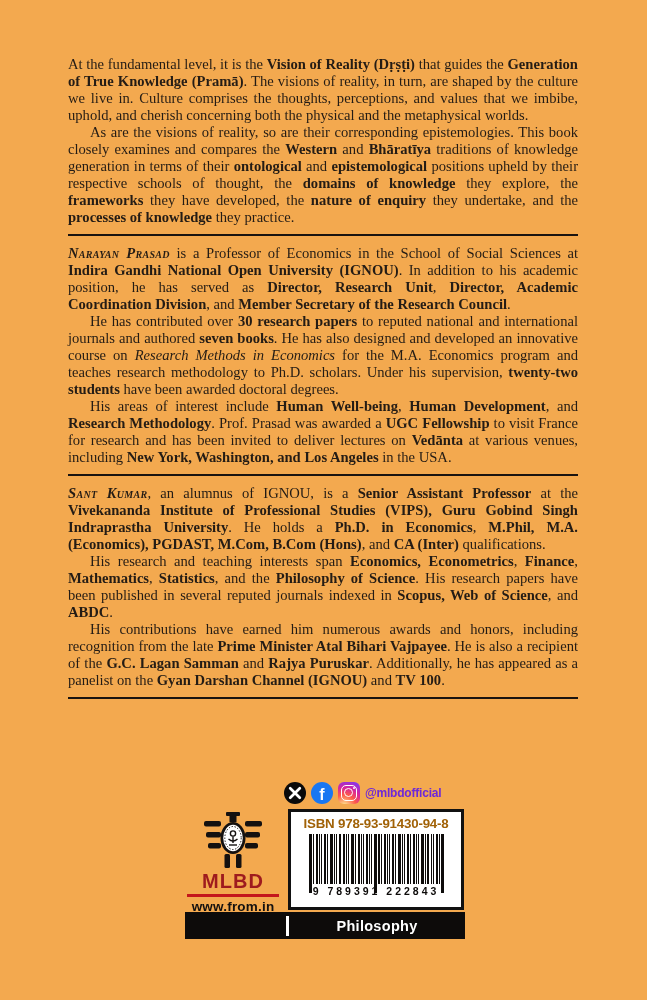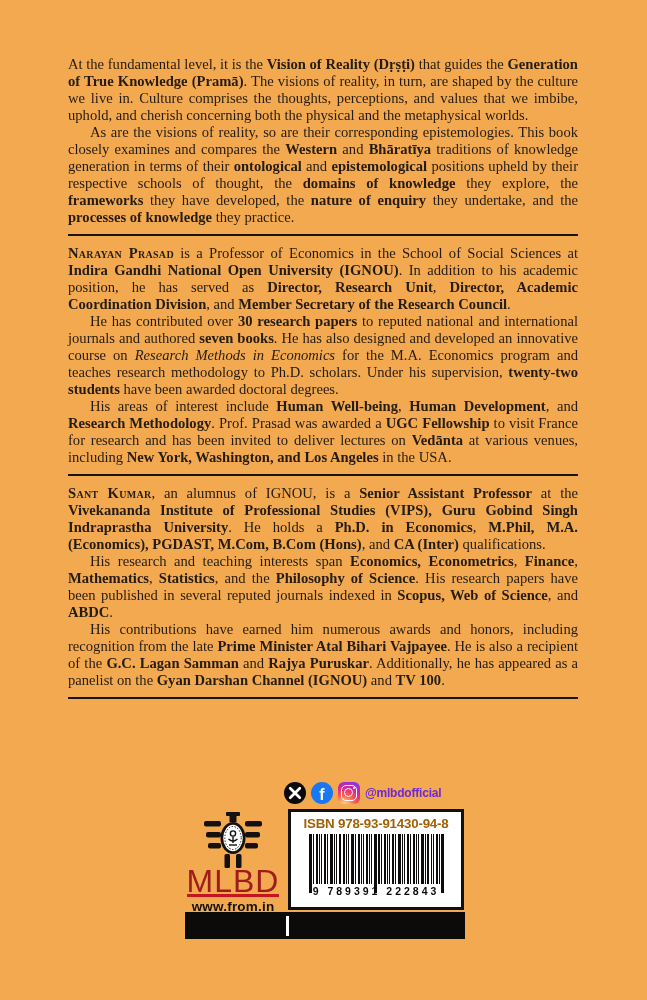--- a/index.html
+++ b/index.html
@@ -9,21 +9,21 @@
     font-family:"Liberation Serif", serif;
   }
   .content{
     position:absolute; left:68px; top:56px; width:510px;
     font-size:14.6px; line-height:17px; text-align:justify;
   }
   .content p{margin:0; padding:0;}
   .content p.ind{text-indent:22px;}
   .b{font-weight:700;}
   .i{font-style:italic;}
-  .sc{font-variant:small-caps; font-weight:700; letter-spacing:.3px;}
+  .sc{font-variant:small-caps; font-weight:700; letter-spacing:.3px;font-style:italic;}
   hr.rule{
     border:none; border-top:2.5px solid #1A1410; margin:8px 0 9px 0;
   }
   
   .social-row{
     position:absolute; left:284px; top:781px; height:24px;
     display:flex; align-items:center; gap:5px;
   }
   .icon{width:22px;height:22px; position:relative; flex:0 0 auto;}
   .icon-x{background:#0a0a0a;border-radius:50%;display:flex;align-items:center;justify-content:center;}
@@ -35,21 +35,21 @@
   .ig-dot{position:absolute;top:4.6px;right:4.6px;width:2.6px;height:2.6px;background:#fff;border-radius:50%;}
   .handle{
     font-family:"Liberation Sans",sans-serif; font-weight:700;
     font-size:12px; letter-spacing:-.2px; color:#6d28d9; white-space:nowrap;
   }
   .mlbd-block{
     position:absolute; left:185px; top:810px; width:96px; text-align:center;
     font-family:"Liberation Sans",sans-serif;
   }
   .mlbd-emblem{display:block;margin:2px auto 1px auto;}
-  .mlbd-name{color:#9E1B1E;font-weight:400;font-size:32px;letter-spacing:1px;line-height:22px;}
+  .mlbd-name{color:#9E1B1E;font-weight:700;font-size:20px;letter-spacing:1px;line-height:22px;}
   .mlbd-underline{height:3px;background:#C4161C;margin:2px 2px 2px 2px;}
   .mlbd-site{color:#141110;font-weight:700;font-size:13.5px;letter-spacing:.2px;}
   .isbn-box{
     position:absolute; left:288px; top:809px; width:176px; height:101px;
     background:#ffffff; border:3px solid #111111; box-sizing:border-box;
     display:flex; flex-direction:column; align-items:center; padding-top:4px;
     font-family:"Liberation Sans",sans-serif;
   }
   .isbn-label{font-weight:700;font-size:13.3px;color:#a16207;white-space:nowrap;letter-spacing:-.2px;}
   .barcode{height:50px; margin-top:3px; display:flex; align-items:flex-start; overflow:visible;}
@@ -197,15 +197,18 @@
         <span style="width: 2px; margin-right: 1px;"></span>
         <span style="width: 1px; margin-right: 1px;"></span>
         <span class="guard" style="width: 3px; margin-right: 0px;"></span>
       </div>
     <div class="barcode-digits">9 789391 222843</div>
   </div>
 
   <div class="category-bar">
     <span class="cat-spacer"></span>
     <span class="cat-tick"></span>
+    <span class="cat-label-area">
+      <span class="cat-label">Philosophy</span>
+    </span>
   </div>
 
 </div>
 
 </body></html>

